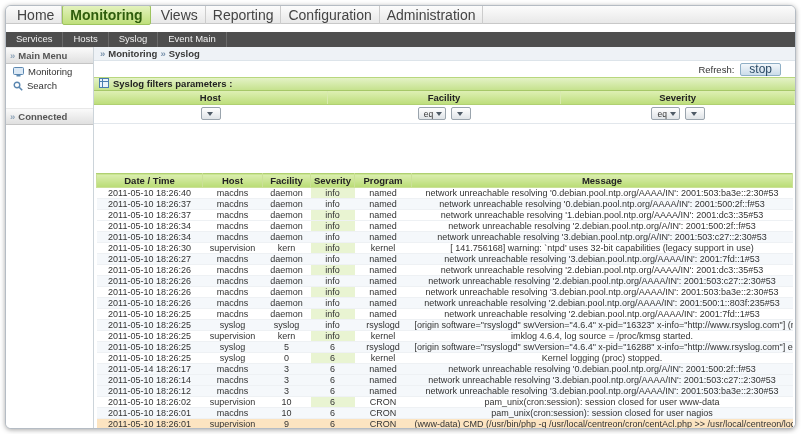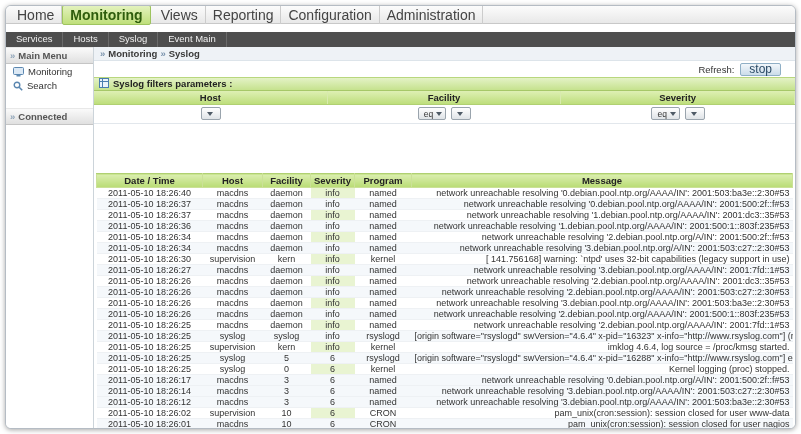--- a/index.html
+++ b/index.html
@@ -56,21 +56,21 @@
   .dd .arrow { width:0; height:0; border-left:3px solid transparent; border-right:3px solid transparent; border-top:4px solid #4e5a66; }
 
   .gap { height:4px; flex:0 0 4px; background:#fff; }
 
   .logwrap { flex:1 1 auto; overflow:hidden; padding:0 2px;margin-top:45px; }
   table.logtable { width:100%; border-collapse:collapse; table-layout:fixed; }
   .logtable th { background:linear-gradient(#dbeeb0,#b9dc74); font-size:9.5px; font-weight:bold; color:#222;
                  padding:1px 2px; border:1px solid #cbe197; border-top:1px solid #b0d072; white-space:nowrap; overflow:hidden; }
   .logtable td { font-size:9px; color:#333; height:11px; padding:0 3px; border-bottom:1px solid #eef1f4;
                  text-align:center; white-space:nowrap; overflow:hidden; background:#fff; }
-  .logtable td.msg { text-align:right; }
+  .logtable td.msg { text-align:center; }
   .logtable tr.alt td { background:#f5f8fb; }
   .logtable td.sev { background:#e9f4d2; }
   .logtable tr.highlight td { background:#fce4c1; }
 </style>
 </head>
 <body>
 
 <div class="window">
 
   <nav class="topbar" id="topnav">
@@ -215,28 +215,20 @@
                 <td class="msg">network unreachable resolving '0.debian.pool.ntp.org/AAAA/IN': 2001:500:2f::f#53</td>
               </tr>
               <tr>
                 <td>2011-05-10 18:26:37</td>
                 <td>macdns</td>
                 <td>daemon</td>
                 <td class="sev">info</td>
                 <td>named</td>
                 <td class="msg">network unreachable resolving '1.debian.pool.ntp.org/AAAA/IN': 2001:dc3::35#53</td>
               </tr>
-              <tr class="alt ">
-                <td>2011-05-10 18:26:36</td>
-                <td>macdns</td>
-                <td>daemon</td>
-                <td class="sev">info</td>
-                <td>named</td>
-                <td class="msg">network unreachable resolving '1.debian.pool.ntp.org/AAAA/IN': 2001:500:1::803f:235#53</td>
-              </tr>
               <tr>
                 <td>2011-05-10 18:26:34</td>
                 <td>macdns</td>
                 <td>daemon</td>
                 <td class="sev">info</td>
                 <td>named</td>
                 <td class="msg">network unreachable resolving '2.debian.pool.ntp.org/A/IN': 2001:500:2f::f#53</td>
               </tr>
               <tr class="alt ">
                 <td>2011-05-10 18:26:34</td>
@@ -328,21 +320,21 @@
               </tr>
               <tr>
                 <td>2011-05-10 18:26:25</td>
                 <td>syslog</td>
                 <td>0</td>
                 <td class="sev">6</td>
                 <td>kernel</td>
                 <td class="msg">Kernel logging (proc) stopped.</td>
               </tr>
               <tr class="alt ">
-                <td>2011-05-10 18:26:17</td>
+                <td>2011-05-14 18:26:17</td>
                 <td>macdns</td>
                 <td>3</td>
                 <td class="sev">6</td>
                 <td>named</td>
                 <td class="msg">network unreachable resolving '0.debian.pool.ntp.org/A/IN': 2001:500:2f::f#53</td>
               </tr>
               <tr class="alt ">
                 <td>2011-05-10 18:26:14</td>
                 <td>macdns</td>
                 <td>3</td>

